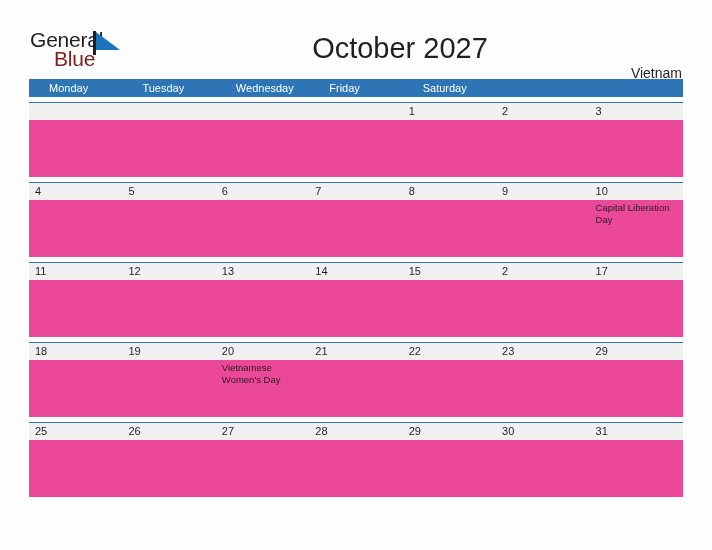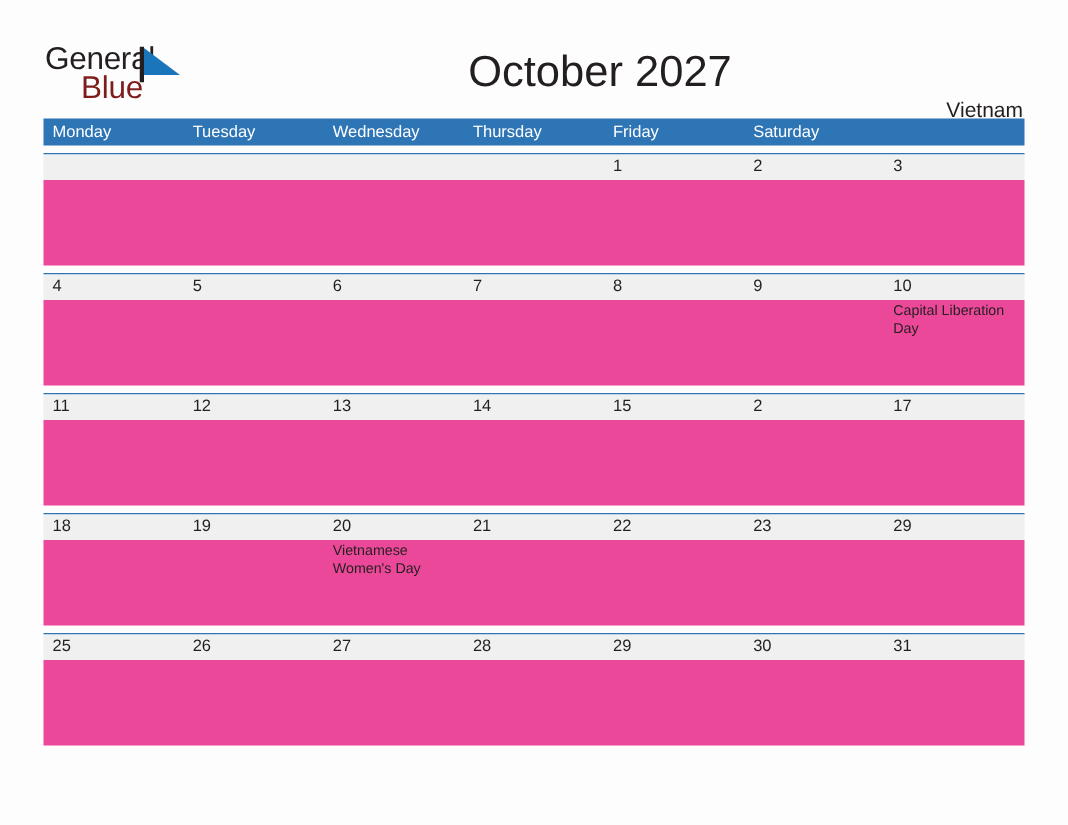--- a/index.html
+++ b/index.html
@@ -97,21 +97,21 @@
 
   .weekdays {
     display: flex;
     width: 654px;
     height: 18px;
     background: #2e75b6;
   }
   .weekday {
     width: 93.43px;
     box-sizing: border-box;
-    padding-left: 6px;
+    padding-left: 20px;
     color: #ffffff;
     font-size: 11px;
     line-height: 18px;
     white-space: nowrap;
   }
 
   .week {
     width: 654px;
     border-top: 1.4px solid #2e75b6;
     margin-top: 5px;
@@ -174,21 +174,20 @@
     <div class="region">Vietnam</div>
 
   </div>
 
   <div class="calendar">
 
     <div class="weekdays">
       <div class="weekday">Monday</div>
       <div class="weekday">Tuesday</div>
       <div class="weekday">Wednesday</div>
-      <div class="weekday">Thursday</div>
       <div class="weekday">Friday</div>
       <div class="weekday">Saturday</div>
     </div>
 
     <div class="week">
       <div class="week-datebar">
         <div class="daynum"></div>
         <div class="daynum"></div>
         <div class="daynum"></div>
         <div class="daynum"></div>

